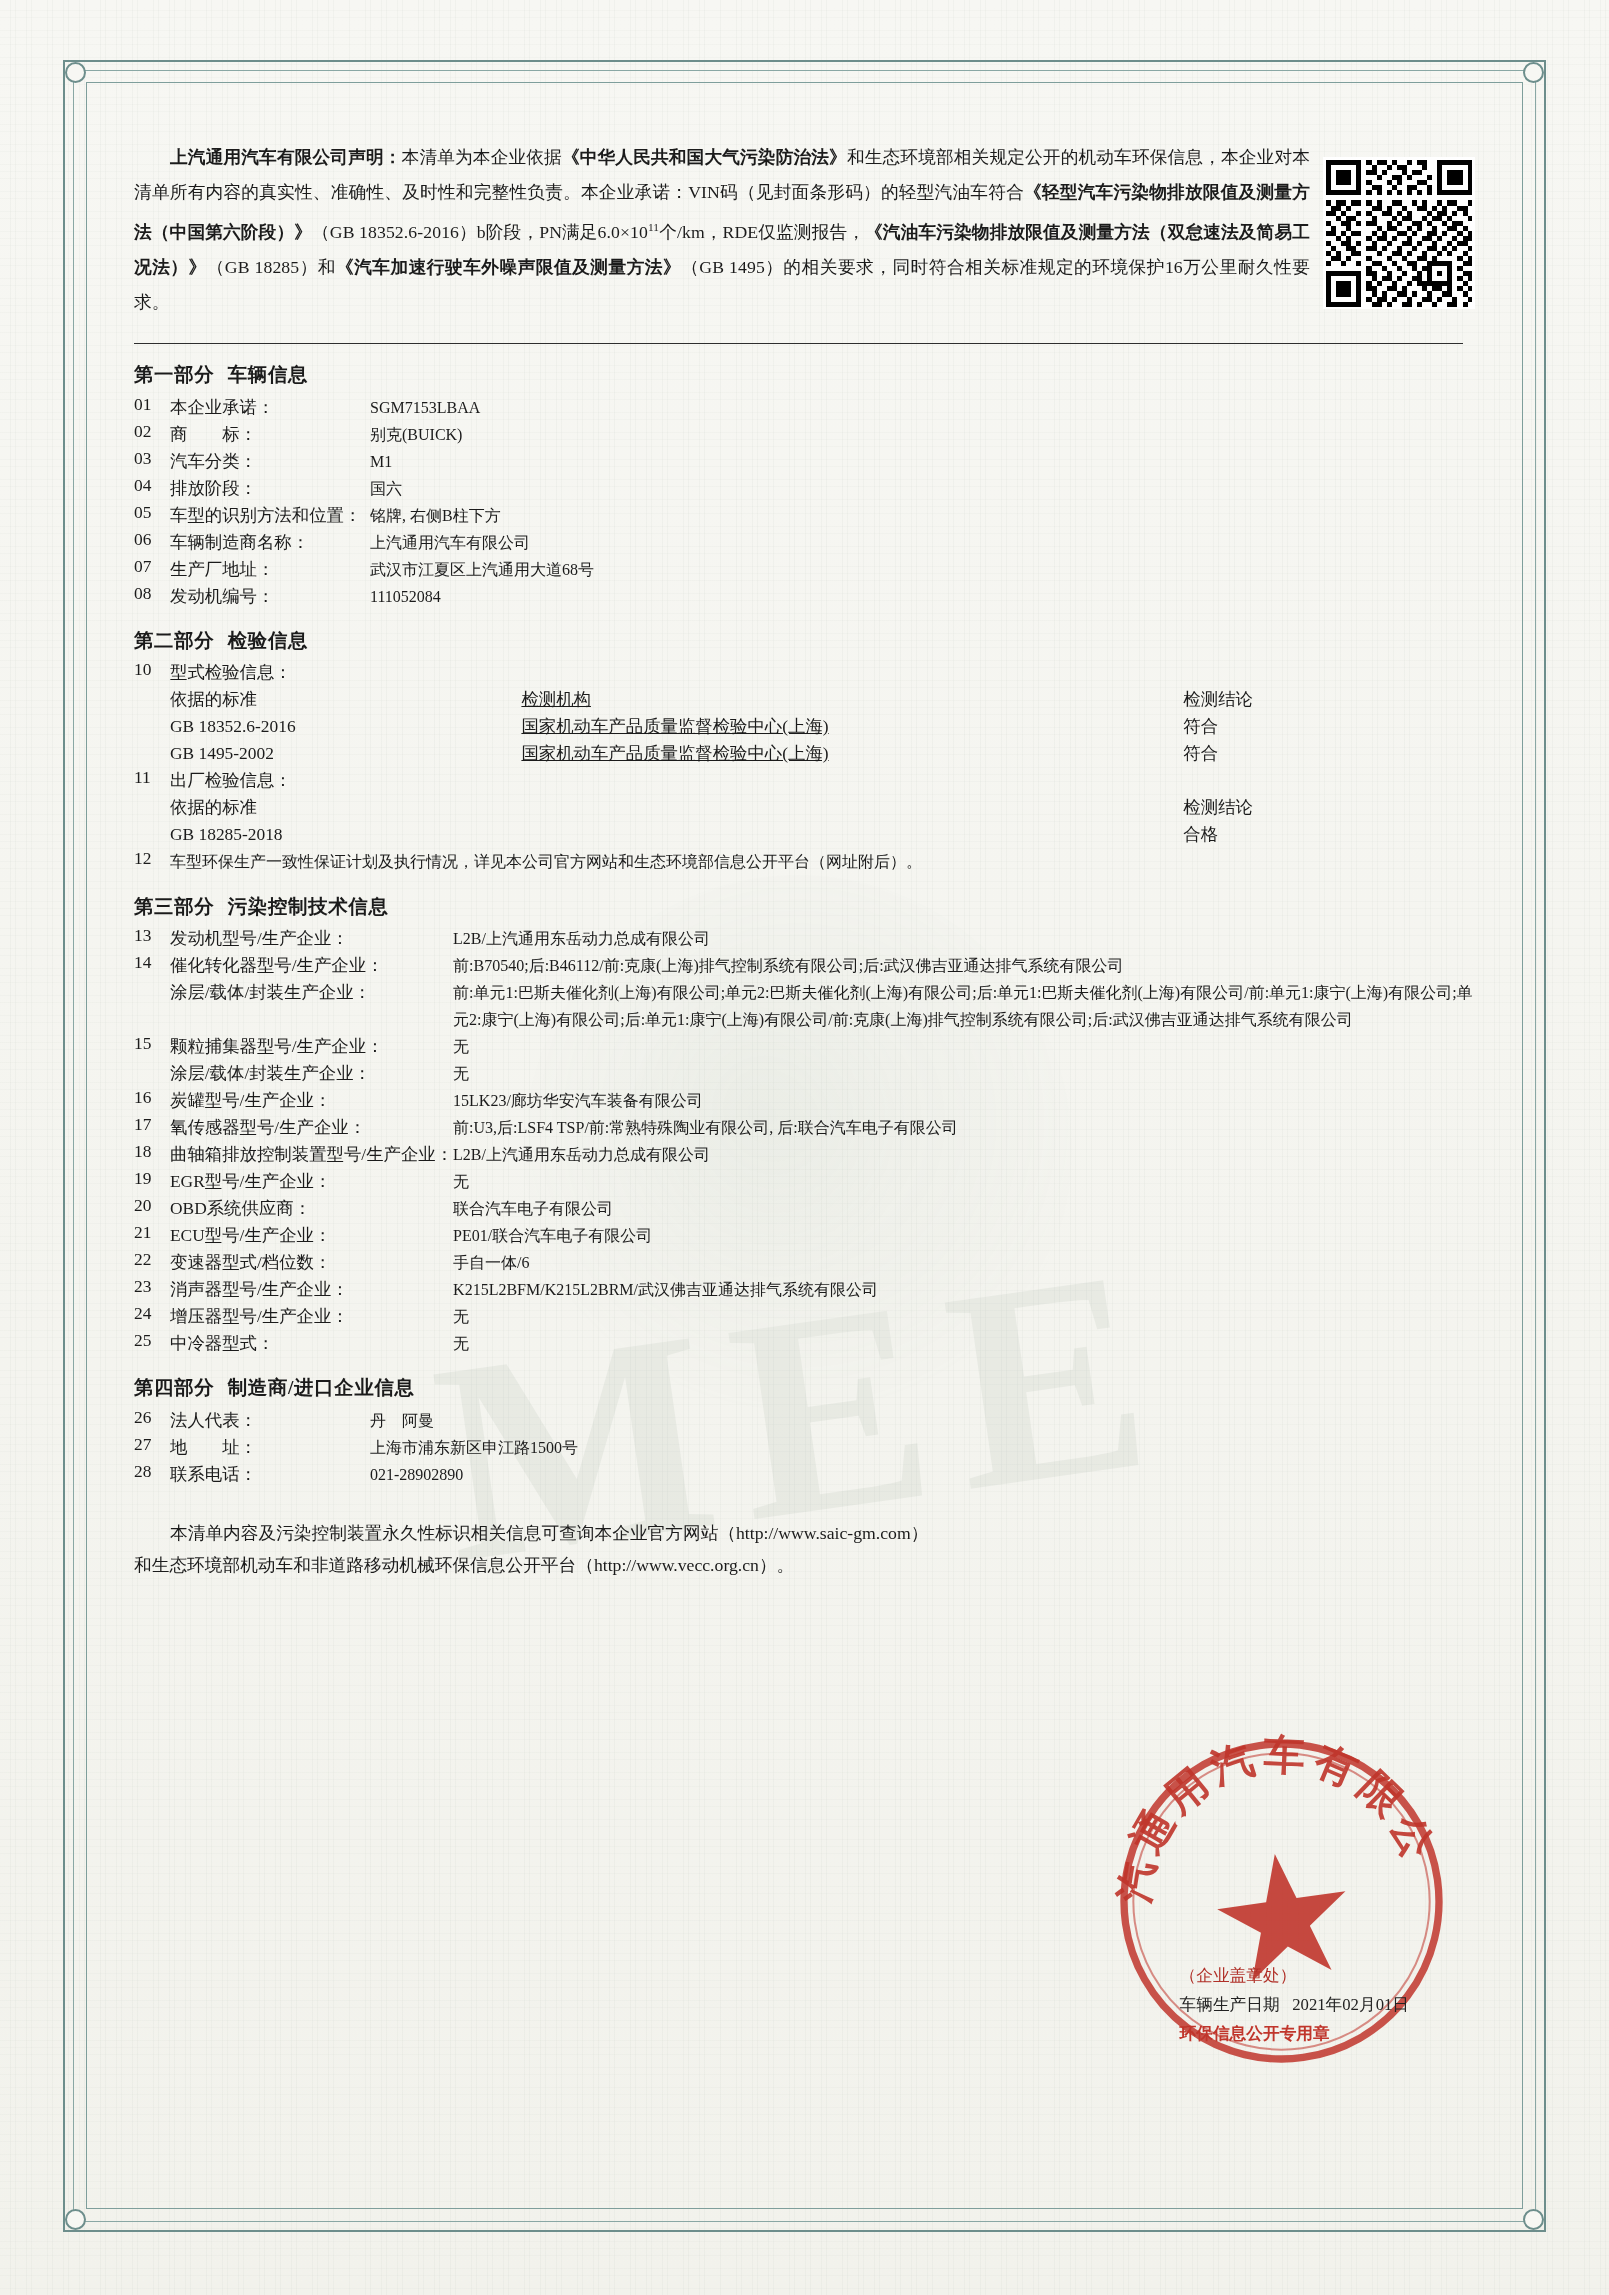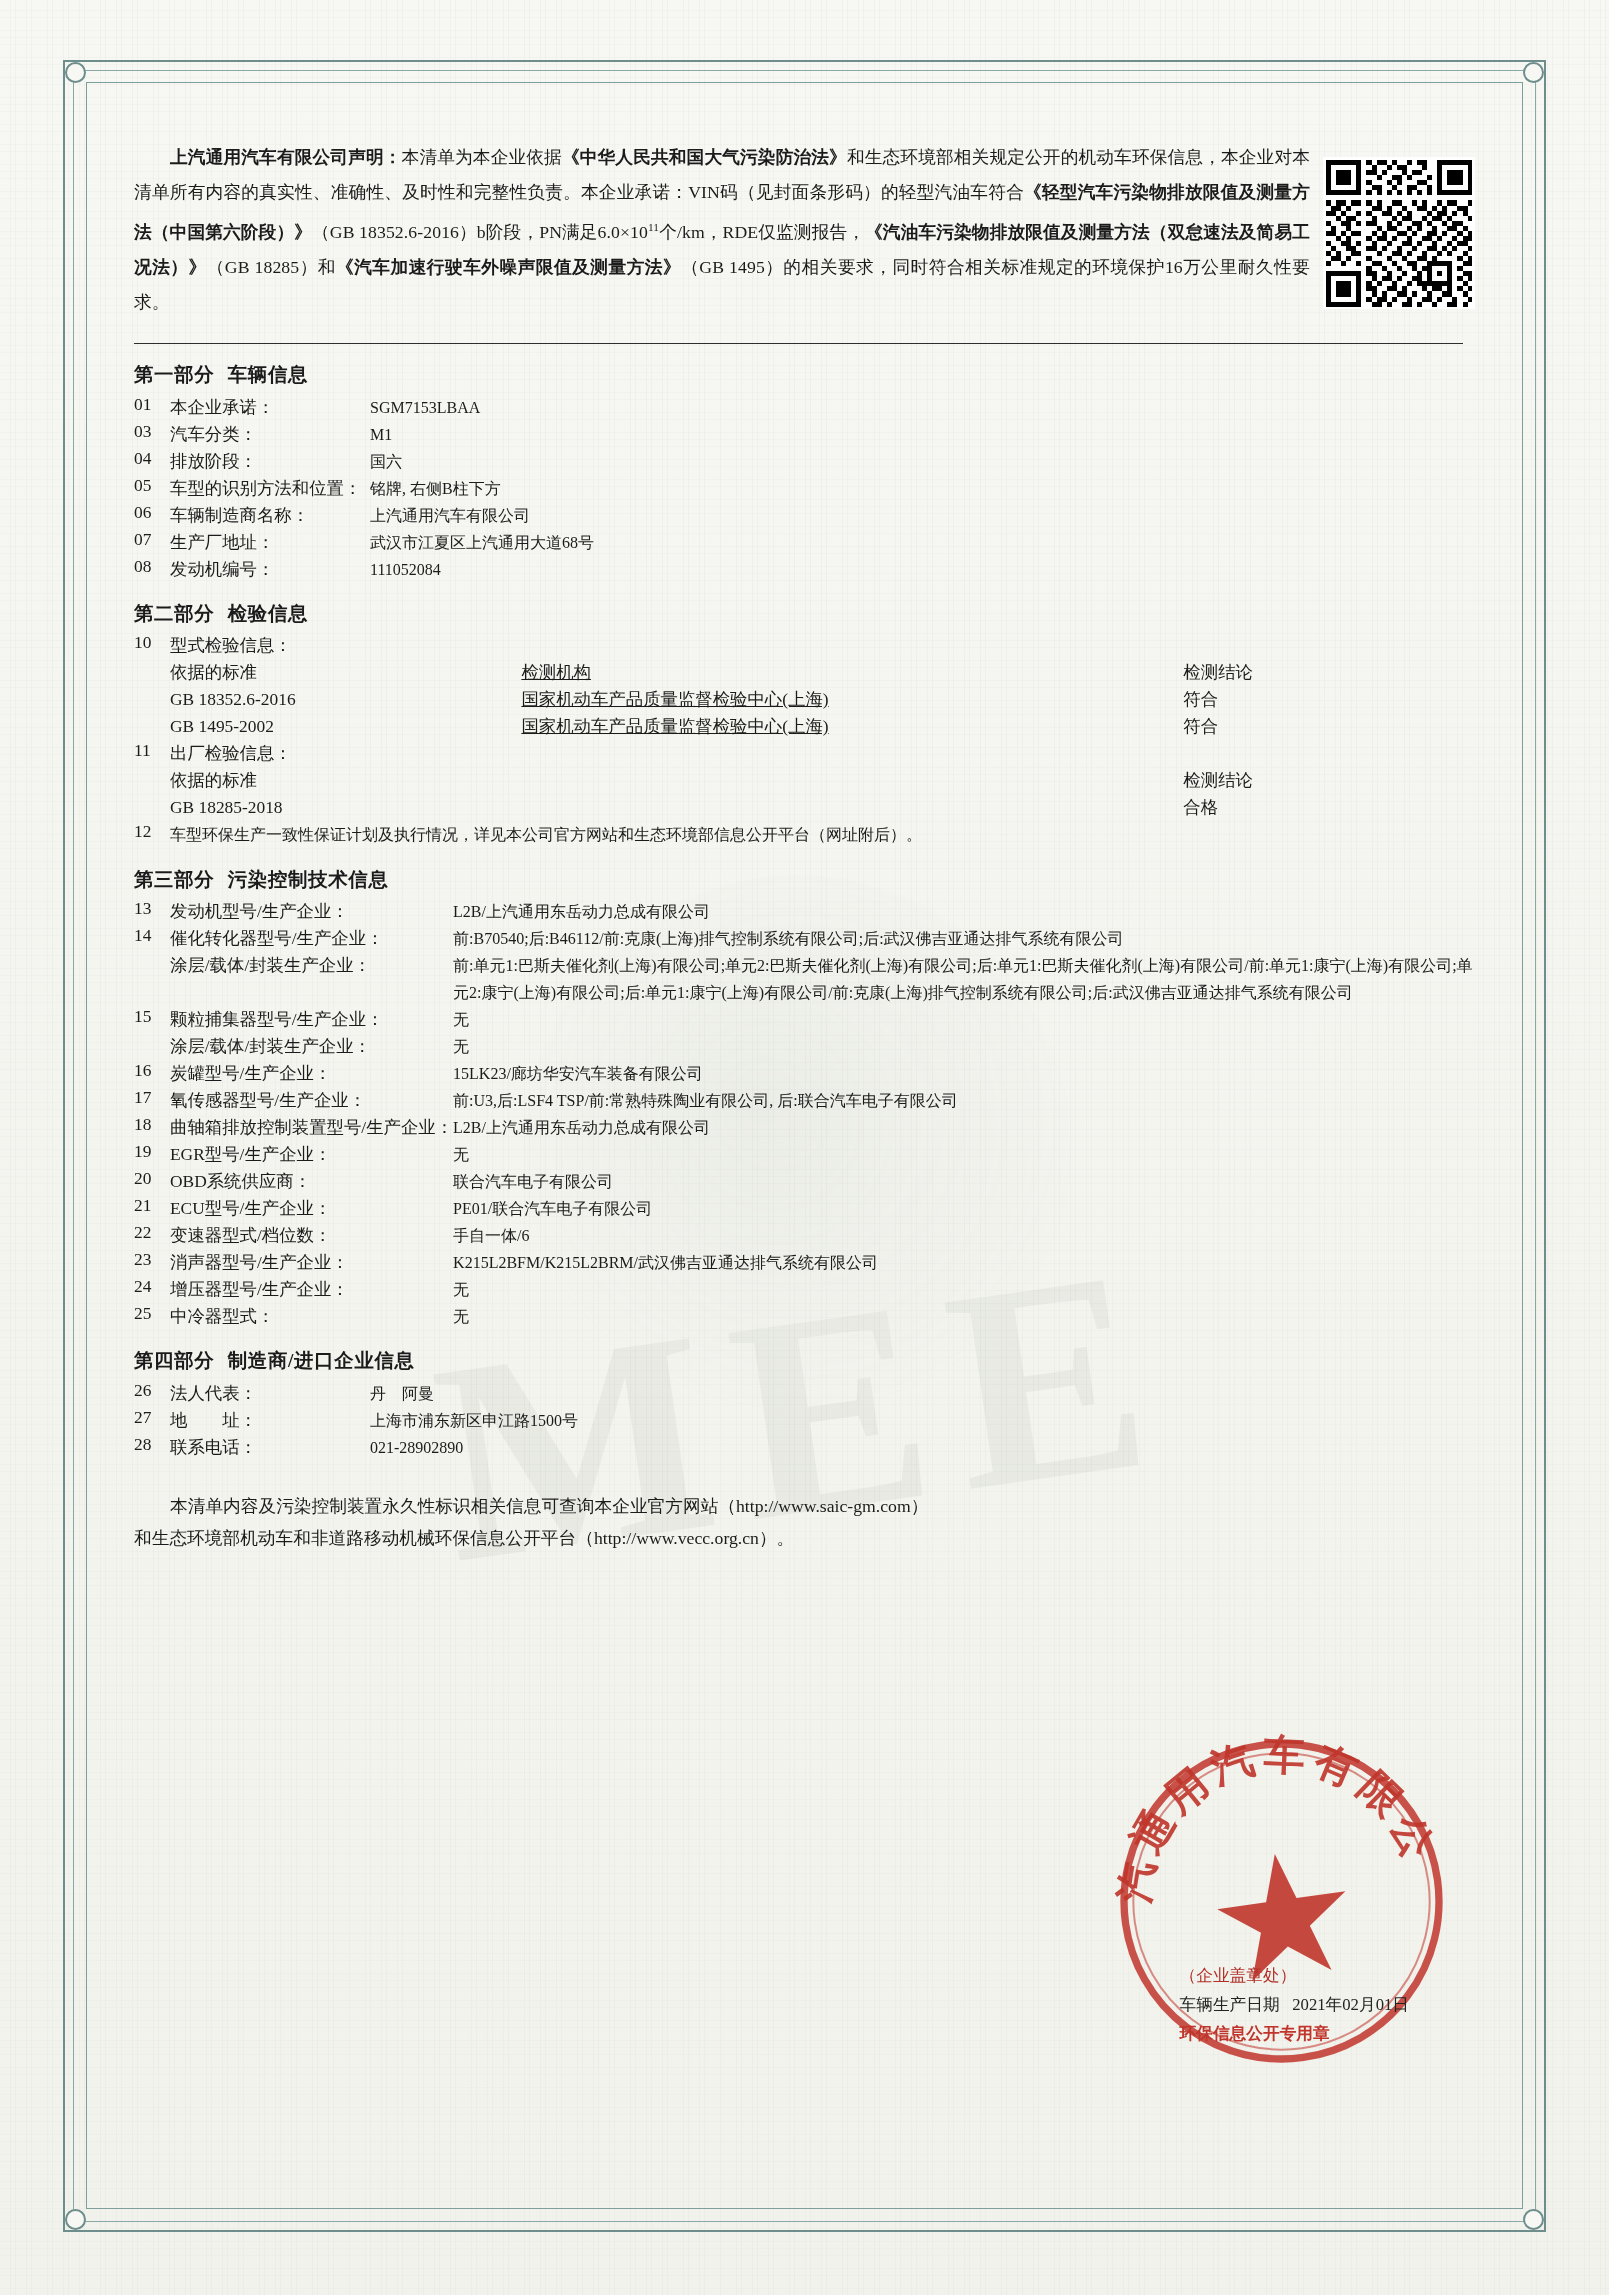--- a/index.html
+++ b/index.html
@@ -451,20 +451,25 @@
       <span>第一部分</span><span class="sp"></span><span>车辆信息</span>
     </div>
     <table class="rows">
       <tbody>
           <tr class="row-h">
         <td class="num">01</td>
         <td class="lbl">本企业承诺：</td>
         <td class="val">SGM7153LBAA</td>
       </tr>
       <tr class="row-h">
+        <td class="num">02</td>
+        <td class="lbl">商　　标：</td>
+        <td class="val">别克(BUICK)</td>
+      </tr>
+      <tr class="row-h">
         <td class="num">03</td>
         <td class="lbl">汽车分类：</td>
         <td class="val">M1</td>
       </tr>
       <tr class="row-h">
         <td class="num">04</td>
         <td class="lbl">排放阶段：</td>
         <td class="val">国六</td>
       </tr>
       <tr class="row-h">

